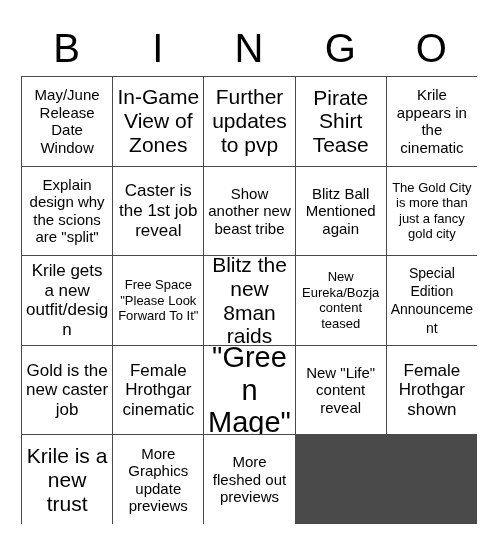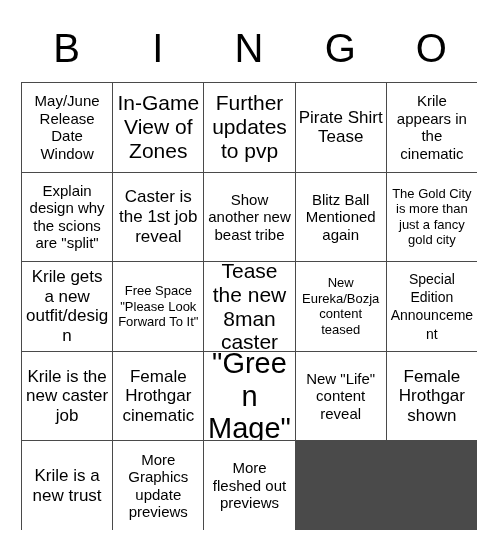--- a/index.html
+++ b/index.html
@@ -38,21 +38,21 @@
     line-height: 44px;
     font-weight: 400;
     color: #000000;
     letter-spacing: 0px;
     user-select: none;
   }
   
   #bingo-grid {
     position: absolute;
     left: 21px;
-    top: 82px;
+    top: 76px;
     width: 456px;
     height: 448px;
     display: grid;
     grid-template-columns: repeat(5, 1fr);
     grid-template-rows: repeat(5, 1fr);
     box-sizing: border-box;
     border-top: 1px solid #4a4a4a;
     border-left: 1px solid #4a4a4a;
     background: #4a4a4a;
     gap: 1px;
@@ -71,21 +71,21 @@
     display: block;
     width: 100%;
     color: #000000;
     font-weight: 400;
     line-height: 1.14;
     word-wrap: break-word;
     white-space: normal;
   }
   
   .fs-xxl { font-size: 29px; line-height: 1.12; }
-  .fs-xl  { font-size: 17px; line-height: 1.13; }
+  .fs-xl  { font-size: 21px; line-height: 1.13; }
   .fs-l   { font-size: 21px; line-height: 1.14; }
   .fs-m   { font-size: 17px; line-height: 1.16; }
   .fs-s   { font-size: 15px; line-height: 1.17; }
   .fs-xs  { font-size: 13px; line-height: 1.2; }
   .fs-xxs { font-size: 14px; line-height: 1.3; }
   
   #bingo-grid::after { content: ""; }
 </style>
 </head>
 <body>
@@ -132,30 +132,30 @@
       <div class="cell">
         <span class="cell-text fs-xs">The Gold City is more than just a fancy gold city</span>
       </div>
       <div class="cell">
         <span class="cell-text fs-m">Krile gets a new outfit/design</span>
       </div>
       <div class="cell">
         <span class="cell-text fs-xs">Free Space "Please Look Forward To It"</span>
       </div>
       <div class="cell">
-        <span class="cell-text fs-l">Tease the new 8man caster</span>
+        <span class="cell-text fs-l">Blitz the new 8man raids</span>
       </div>
       <div class="cell">
         <span class="cell-text fs-xs">New Eureka/Bozja content teased</span>
       </div>
       <div class="cell">
         <span class="cell-text fs-xxs">Special Edition Announcement</span>
       </div>
       <div class="cell">
-        <span class="cell-text fs-m">Krile is the new caster job</span>
+        <span class="cell-text fs-m">Gold is the new caster job</span>
       </div>
       <div class="cell">
         <span class="cell-text fs-m">Female Hrothgar cinematic</span>
       </div>
       <div class="cell">
         <span class="cell-text fs-xxl">"Green Mage"</span>
       </div>
       <div class="cell">
         <span class="cell-text fs-s">New "Life" content reveal</span>
       </div>

